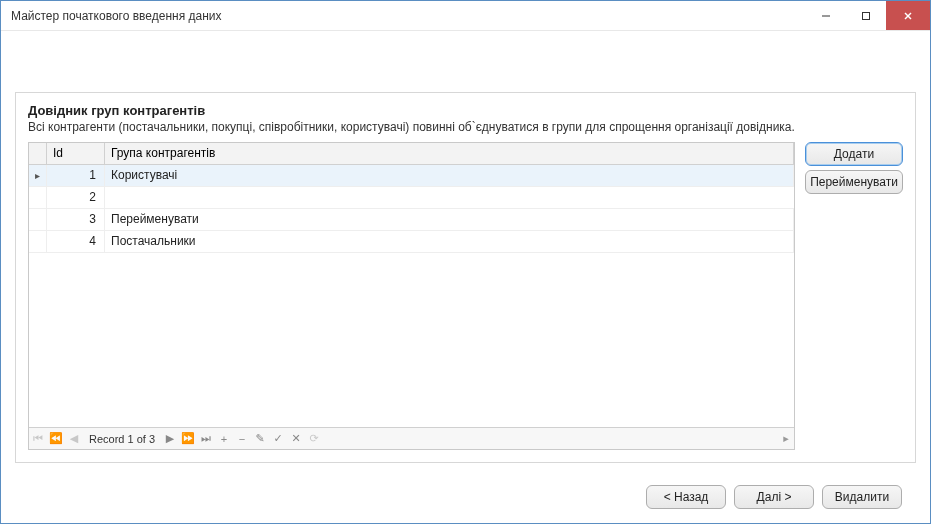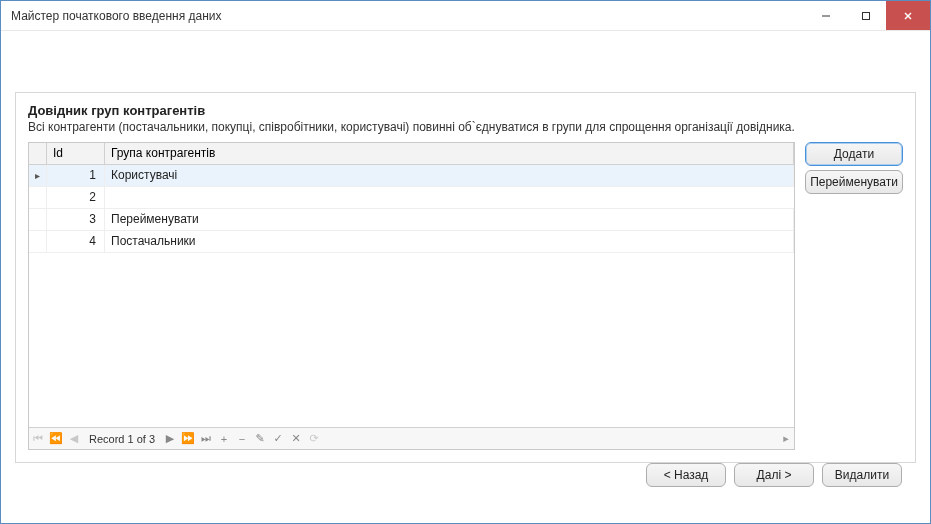--- a/index.html
+++ b/index.html
@@ -36,21 +36,21 @@
   .nav-btn { width: 18px; height: 20px; display: flex; align-items: center; justify-content: center; cursor: pointer; color: #888; }
   .nav-btn.disabled { color: #c8c8c8; cursor: default; }
   .nav-text { padding: 0 6px; color: #333; }
   .nav-spacer { flex: 1; }
   .nav-end { width: 16px; height: 20px; display:flex; align-items:center; justify-content:center; color:#999; }
 
   .side-buttons { width: 98px; display: flex; flex-direction: column; gap: 4px; }
   .btn { height: 24px; border: 1px solid #adadad; background: linear-gradient(#f6f6f6,#e8e8e8); font-size: 12px; cursor: pointer; border-radius: 6px; display:flex; align-items:center; justify-content:center; }
   .btn.focus { border: 1px solid #4a90d9; box-shadow: inset 0 0 0 1px #a8cdee; }
 
-  .footer { height: 46px; display: flex; align-items: flex-start; justify-content: flex-end; gap: 8px; padding: 0 14px 0 0; }
+  .footer { height: 46px; display: flex; align-items: flex-end; justify-content: flex-end; gap: 8px; padding: 0 14px 0 0; }
   .footer .btn { width: 80px; }
 </style>
 </head>
 <body>
 
 <div class="window">
 
   <div class="titlebar">
     <div class="title">Майстер початкового введення даних</div>
     <div class="win-controls">

